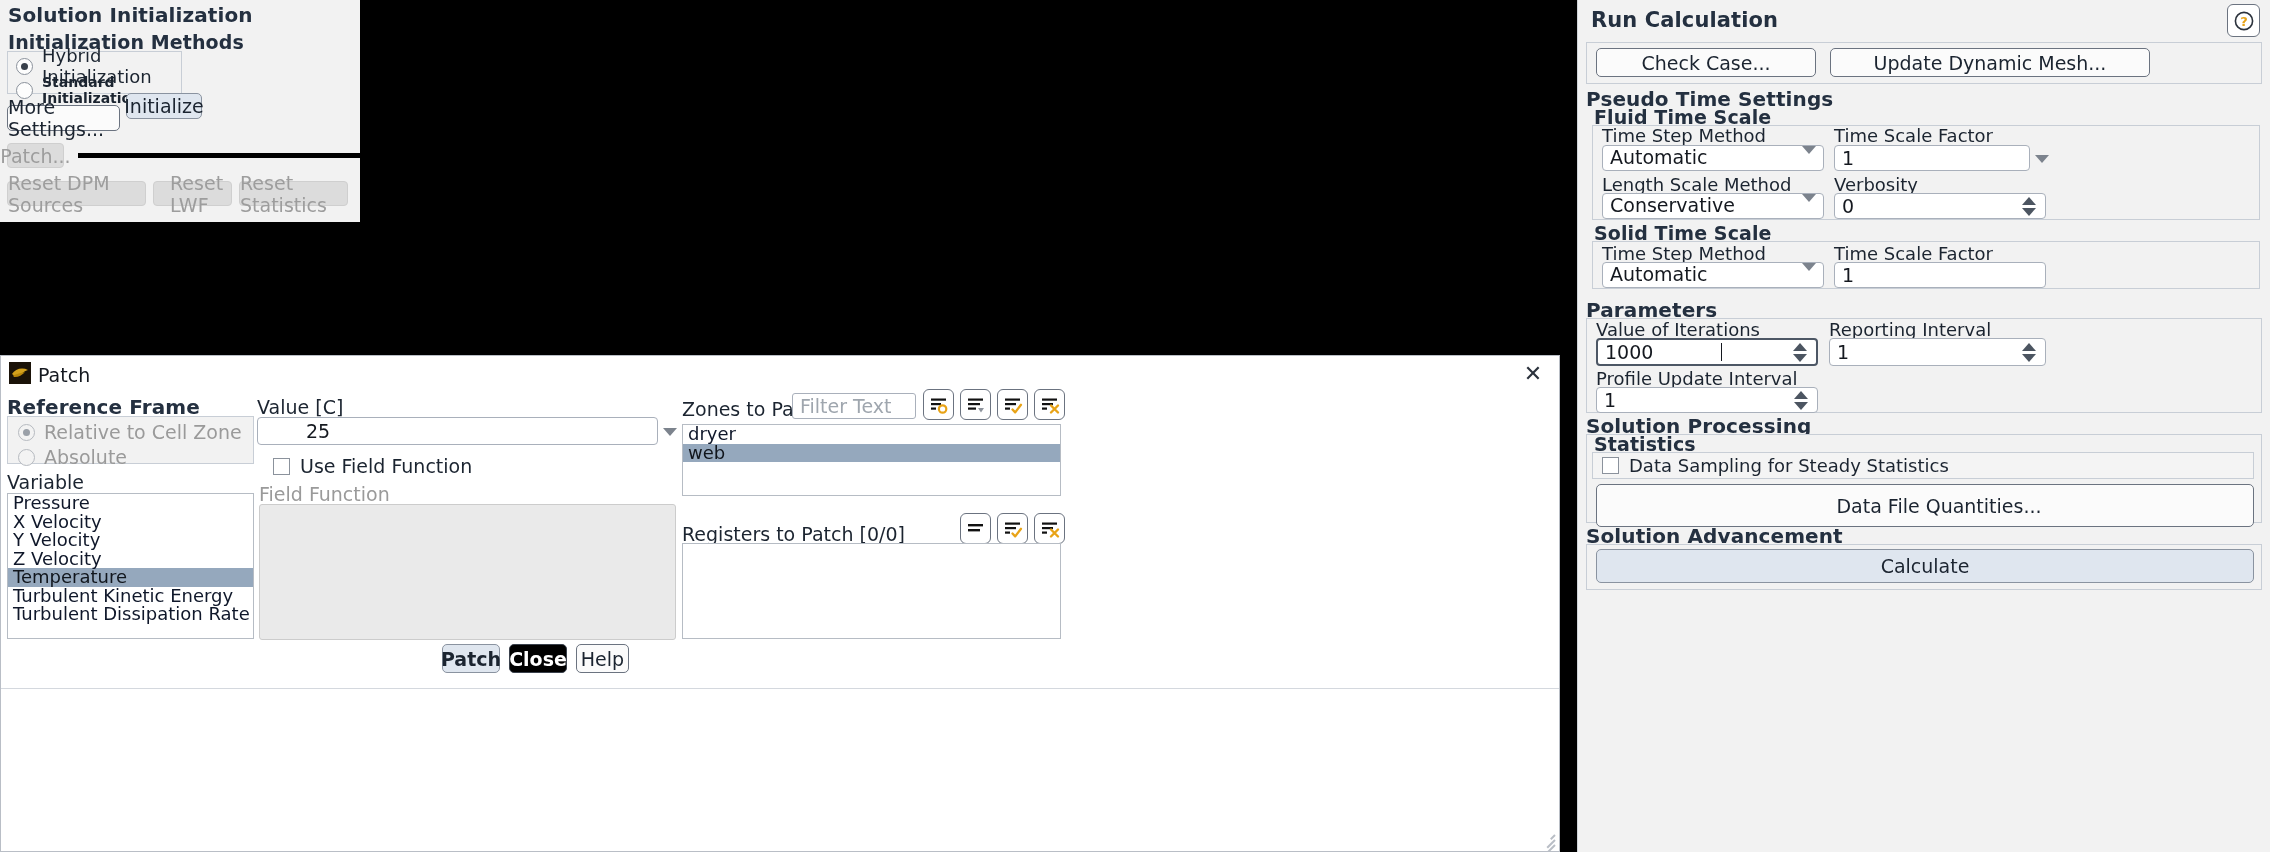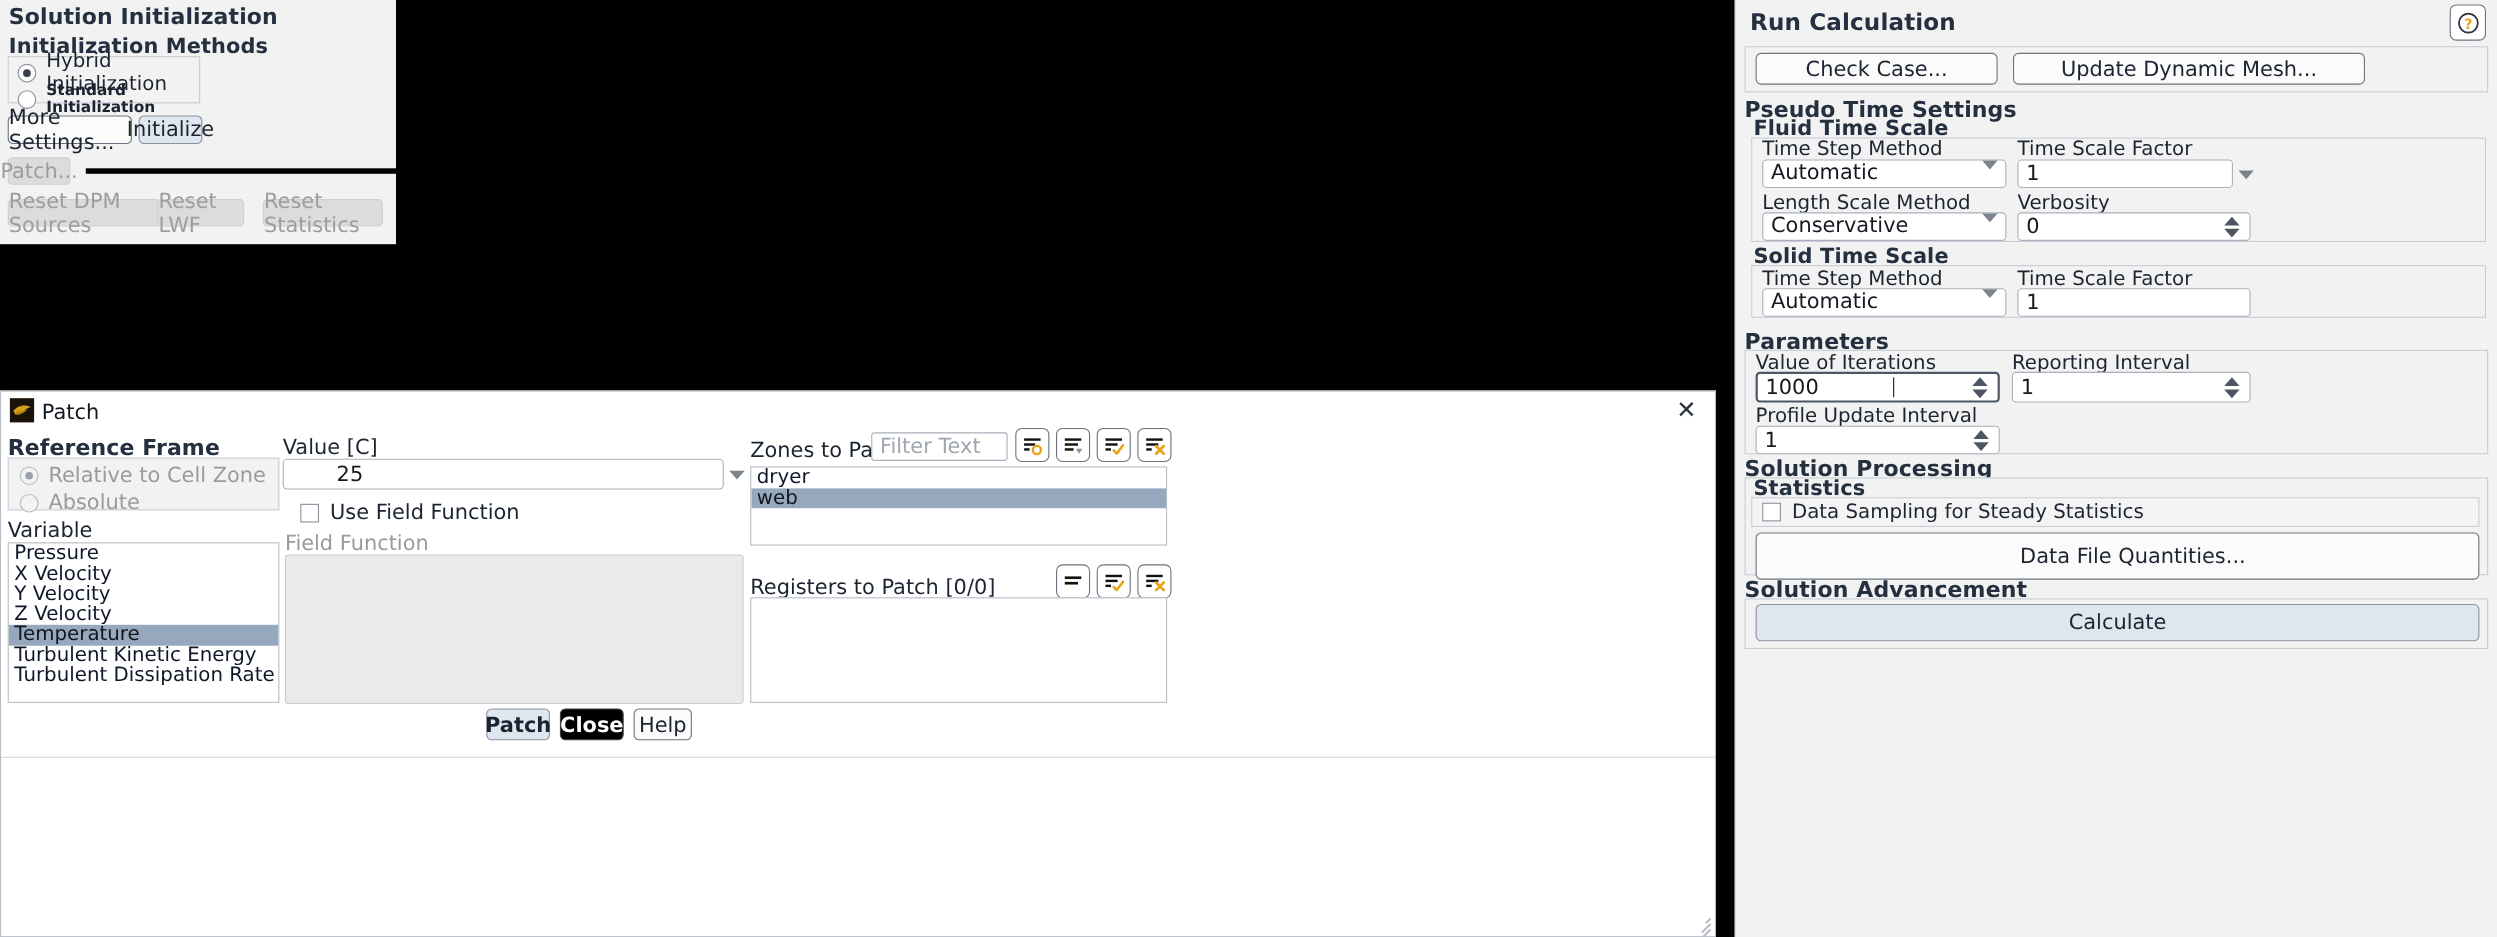--- a/index.html
+++ b/index.html
@@ -91,28 +91,28 @@
       <span class="lbl" style="font-size:18px;">Hybrid  Initialization</span>
     </div>
     <div class="radio-row" style="margin:-2px 0 0 8px;">
       <span class="radio"></span>
       <span class="lbl" style="font-size:14px;font-weight:bold;">Standard Initialization</span>
     </div>
   </div>
 
   <div class="abs btn plain" style="left:7px;top:105px;width:113px;height:26px;">More Settings...</div>
 
-  <div class="abs btn blue" style="left:126px;top:105px;width:58px;height:26px;">Initialize</div>
+  <div class="abs btn blue" style="left:126px;top:93px;width:76px;height:26px;">Initialize</div>
 
   <div class="abs btn disabled" style="left:7px;top:143px;width:57px;height:25px;">Patch...</div>
 
   <div class="abs" style="left:78px;top:153px;width:282px;height:5px;background:#000;"></div>
 
   <div class="abs btn disabled" style="left:7px;top:181px;width:139px;height:25px;">Reset DPM Sources</div>
-  <div class="abs btn disabled" style="left:143px;top:181px;width:79px;height:25px;">Reset LWF</div>
+  <div class="abs btn disabled" style="left:153px;top:181px;width:79px;height:25px;padding-left:16px;">Reset LWF</div>
   <div class="abs btn disabled" style="left:239px;top:181px;width:109px;height:25px;">Reset Statistics</div>
 </div>
 
 <div class="abs" id="patch">
 
   <div class="abs" style="left:8px;top:6px;width:22px;height:22px;background:#1a1208;
               display:flex;align-items:center;justify-content:center;">
     <svg width="18" height="14" viewBox="0 0 18 14">
       <path d="M1 8 C4 3,11 1,17 4 C13 5,12 7,9 9 C6 11,3 10,1 8 Z" fill="#d4a11c"></path>
       <path d="M2 9.6 C5 7.6,10 7,14 6.2 C11 9,7 11.5,3 11 Z" fill="#b8860b"></path>

